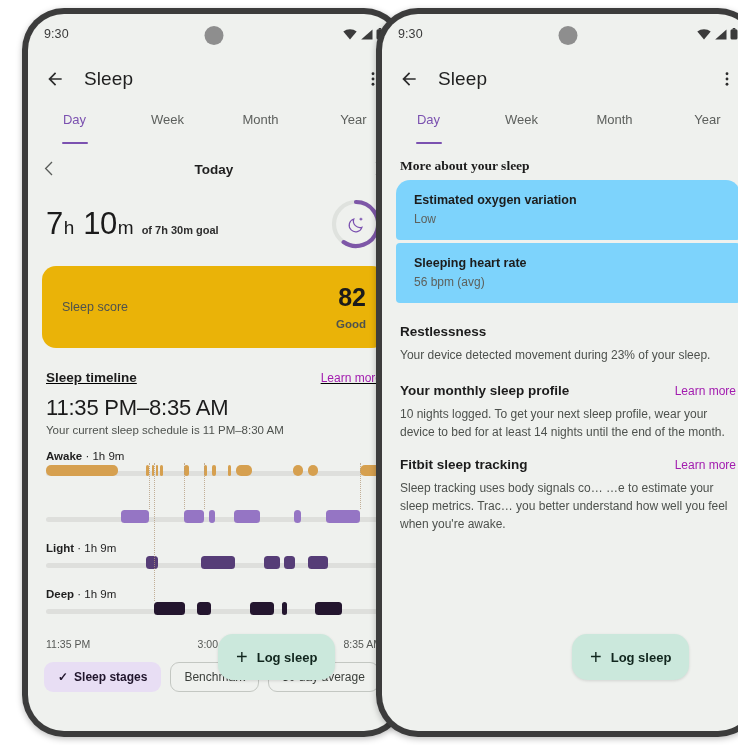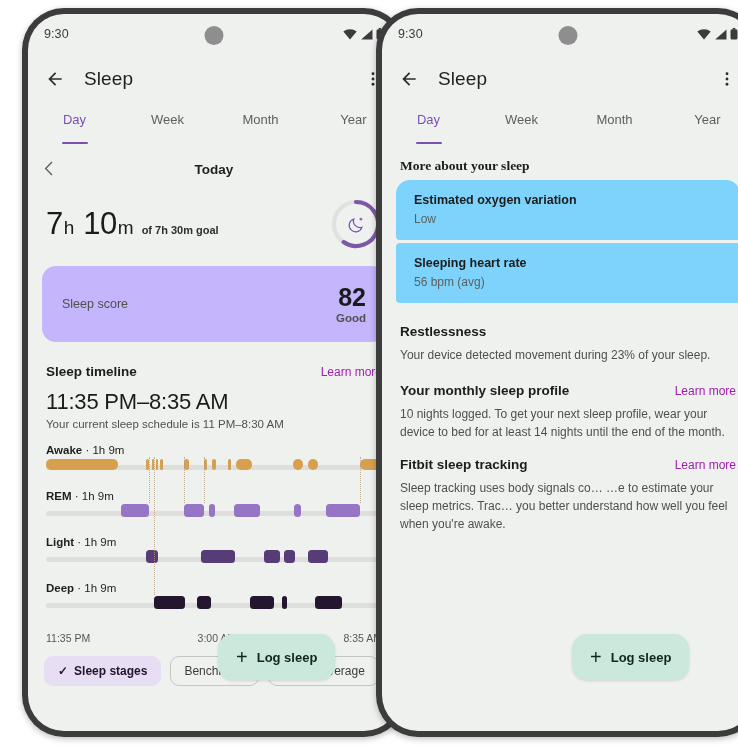--- a/index.html
+++ b/index.html
@@ -95,35 +95,36 @@
 
   .ring { position: relative; width: 52px; height: 52px; flex: none; }
   .ring svg { display: block; }
   .ring .moon {
     position: absolute; inset: 0; display: flex; align-items: center; justify-content: center;
     color: #7b51b0;
   }
 
   
   .card {
-    background: #c4b5fd; border-radius: 14px; margin: 8px 14px;
+    background: #eab308; border-radius: 14px; margin: 8px 14px;
   }
   .score-card {
     display: flex; align-items: center; justify-content: space-between;
     padding: 18px 20px; min-height: 76px;
   }
   .score-label { font-size: 12.5px; color: #4e524e; }
   .score-right { text-align: right; font-weight: bold; }
   .score-val { font-size: 25px; color: #1b1b1b; line-height: 1.05; }
-  .score-qual { font-size: 11.5px; color: #4e524e; margin-top: 2px; }
+  .score-qual { font-size: 11.5px; color: #4e524e; margin-top: 8px; }
 
   
   .sec-head {
     display: flex; align-items: baseline; justify-content: space-between;
     padding: 14px 18px 4px 18px;
+    text-decoration: underline;
   }
   .sec-title { font-size: 13.5px; font-weight: 700; color: #1c1c1c; }
   .learn-more { font-size: 12px; color: #a21caf; font-weight: 500; margin-left: 19px; }
 
   .big-time { font-size: 22px; color: #1b1b1b; padding: 6px 18px 0 18px; letter-spacing: -.2px; }
   .schedule-note { font-size: 11.5px; color: #4e524e; padding: 3px 1px 0 18px; }
 
   
   .hypno { position: relative; padding: 8px 18px 0 18px; }
   .stage-row { position: relative; margin-top: 6px; height: 40px; }
@@ -331,21 +332,20 @@
             <div class="seg awake" style="left: 41%; width: 1.5%;"></div>
             <div class="seg awake" style="left: 47%; width: 0.9%;"></div>
             <div class="seg awake" style="left: 49.5%; width: 1.1%;"></div>
             <div class="seg awake" style="left: 54.3%; width: 0.9%;"></div>
             <div class="seg awake" style="left: 56.4%; width: 4.9%;"></div>
             <div class="seg awake" style="left: 73.5%; width: 2.9%;"></div>
             <div class="seg awake" style="left: 78.1%; width: 2.9%;"></div>
             <div class="seg awake" style="left: 93.4%; width: 6.6%;"></div>
           </div>
           <div class="stage-row">
-            <div class="stage-label"><b>REM</b><span> · 1h 9m</span></div>
             <div class="track"></div>
             <div class="seg rem" style="left: 22.3%; width: 8.5%;"></div>
             <div class="seg rem" style="left: 41%; width: 6%;"></div>
             <div class="seg rem" style="left: 48.4%; width: 1.8%;"></div>
             <div class="seg rem" style="left: 56%; width: 7.6%;"></div>
             <div class="seg rem" style="left: 73.8%; width: 2.2%;"></div>
             <div class="seg rem" style="left: 83.2%; width: 10.2%;"></div>
           </div>
           <div class="stage-row">
             <div class="stage-label"><b>Light</b><span> · 1h 9m</span></div>

